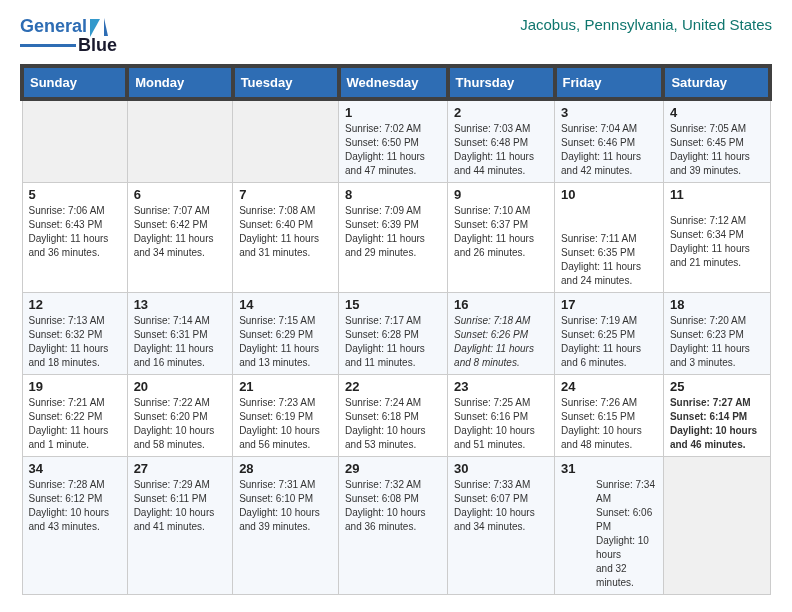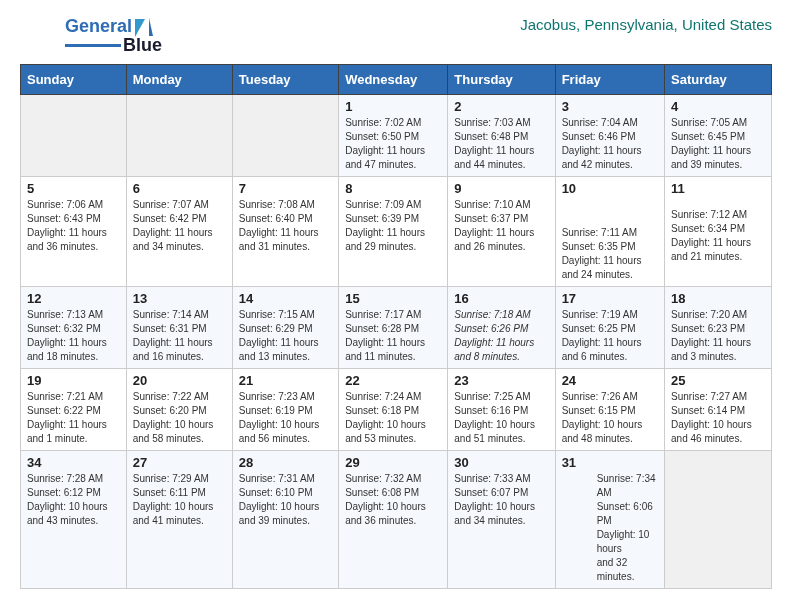--- a/index.html
+++ b/index.html
@@ -8,21 +8,20 @@
       background: #fff;
       width: 792px;
       min-height: 612px;
       padding: 16px 20px;
     }
     .header-area {
       display: flex;
       align-items: flex-start;
       justify-content: space-between;
       margin-bottom: 8px;
-      margin-left: 45px;
     }
     .logo {
       display: flex;
       flex-direction: column;
       align-items: flex-start;
     }
     .logo-row {
       display: flex;
       align-items: center;
     }
@@ -45,21 +44,21 @@
       border: 1px solid #ccc;
     }
     thead tr {
       background: #2e6db4;
       color: #fff;
     }
     thead th {
       padding: 7px 6px;
       font-size: 13px;
       font-weight: bold;
-      border: 1px solid #404040;
+      border: 4px solid #404040;
       text-align: left;
     }
     tbody tr {
       vertical-align: top;
     }
     tbody td {
       border: 1px solid #ccc;
       padding: 4px 6px;
       font-size: 10.5px;
       color: #222;
@@ -296,21 +295,21 @@
         </td>
         <td>
           <span class="day-num">24</span>
           <div class="day-info" style="white-space: pre-line;">Sunrise: 7:26 AM
 Sunset: 6:15 PM
 Daylight: 10 hours
 and 48 minutes.</div>
         </td>
         <td>
           <span class="day-num">25</span>
-          <div class="day-info" style="white-space: pre-line;">Sunrise: 7:27 AM
+          <div class="day-info" style="white-space: pre-line; font-weight: bold;">Sunrise: 7:27 AM
 Sunset: 6:14 PM
 Daylight: 10 hours
 and 46 minutes.</div>
         </td>
       </tr>
       <tr>
         <td>
           <span class="day-num">34</span>
           <div class="day-info" style="white-space: pre-line;">Sunrise: 7:28 AM
 Sunset: 6:12 PM

